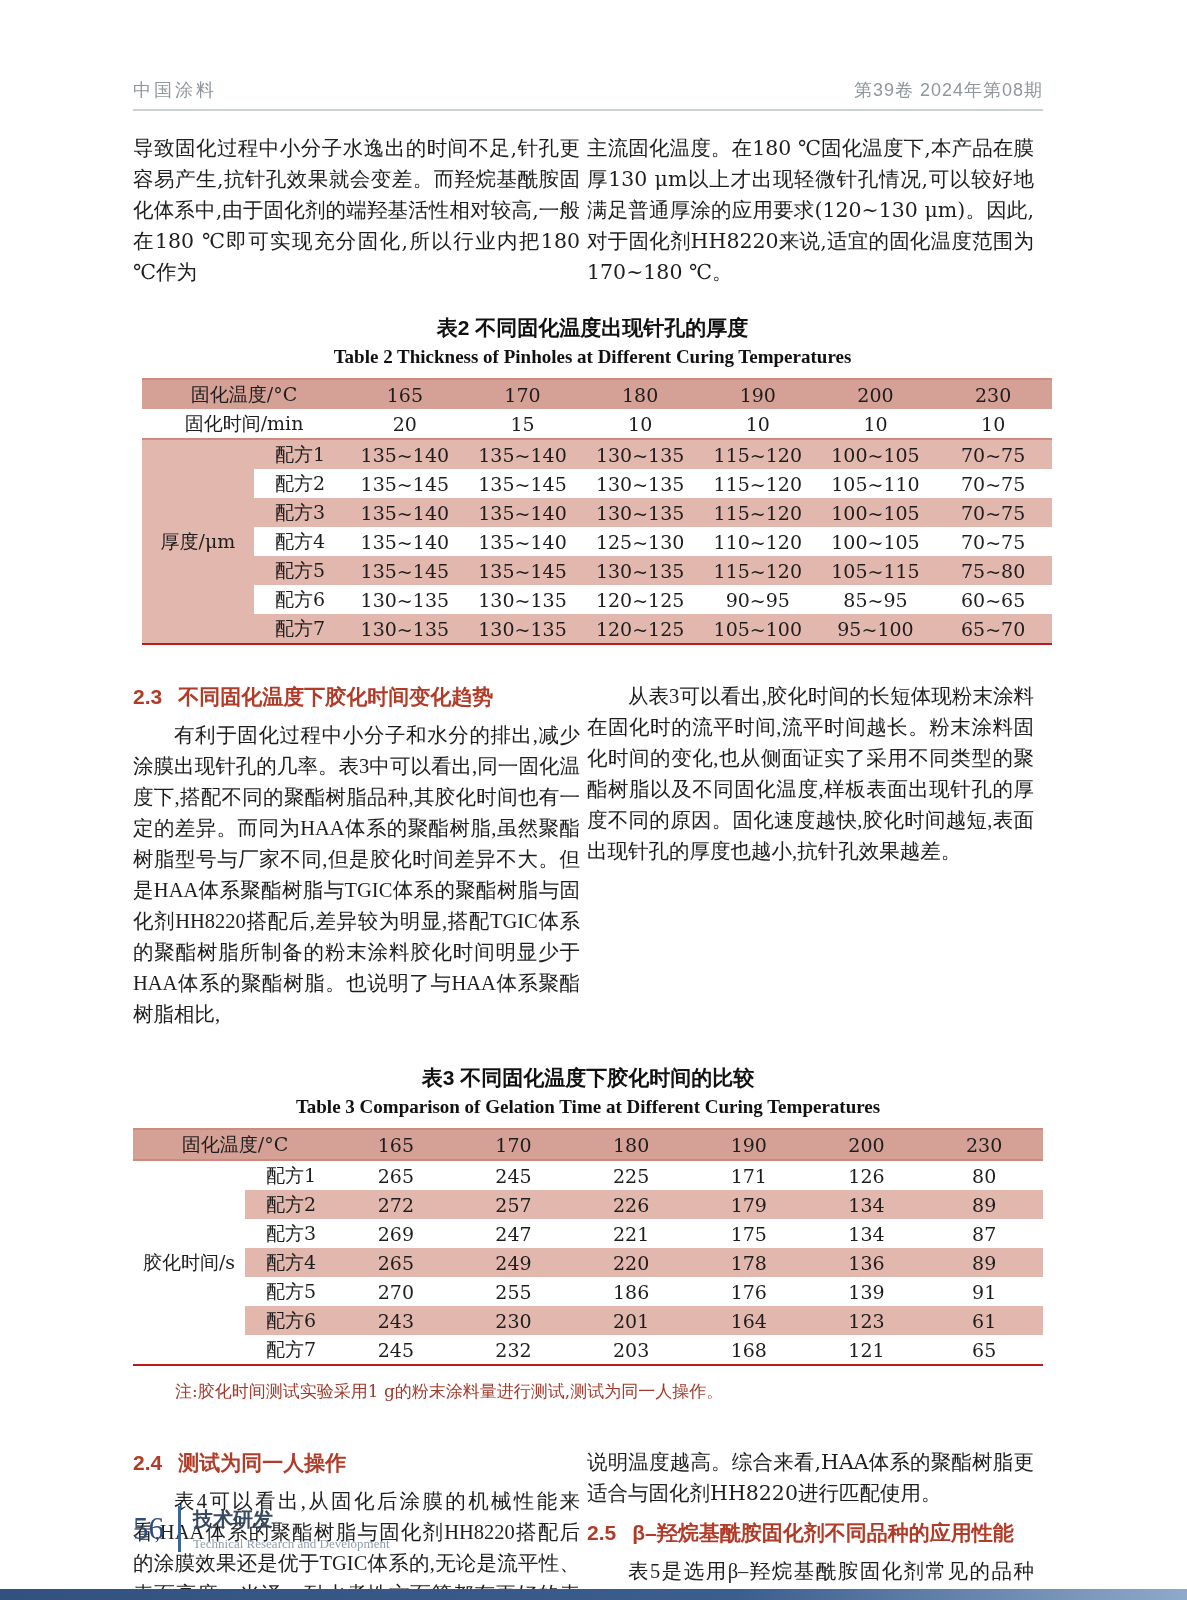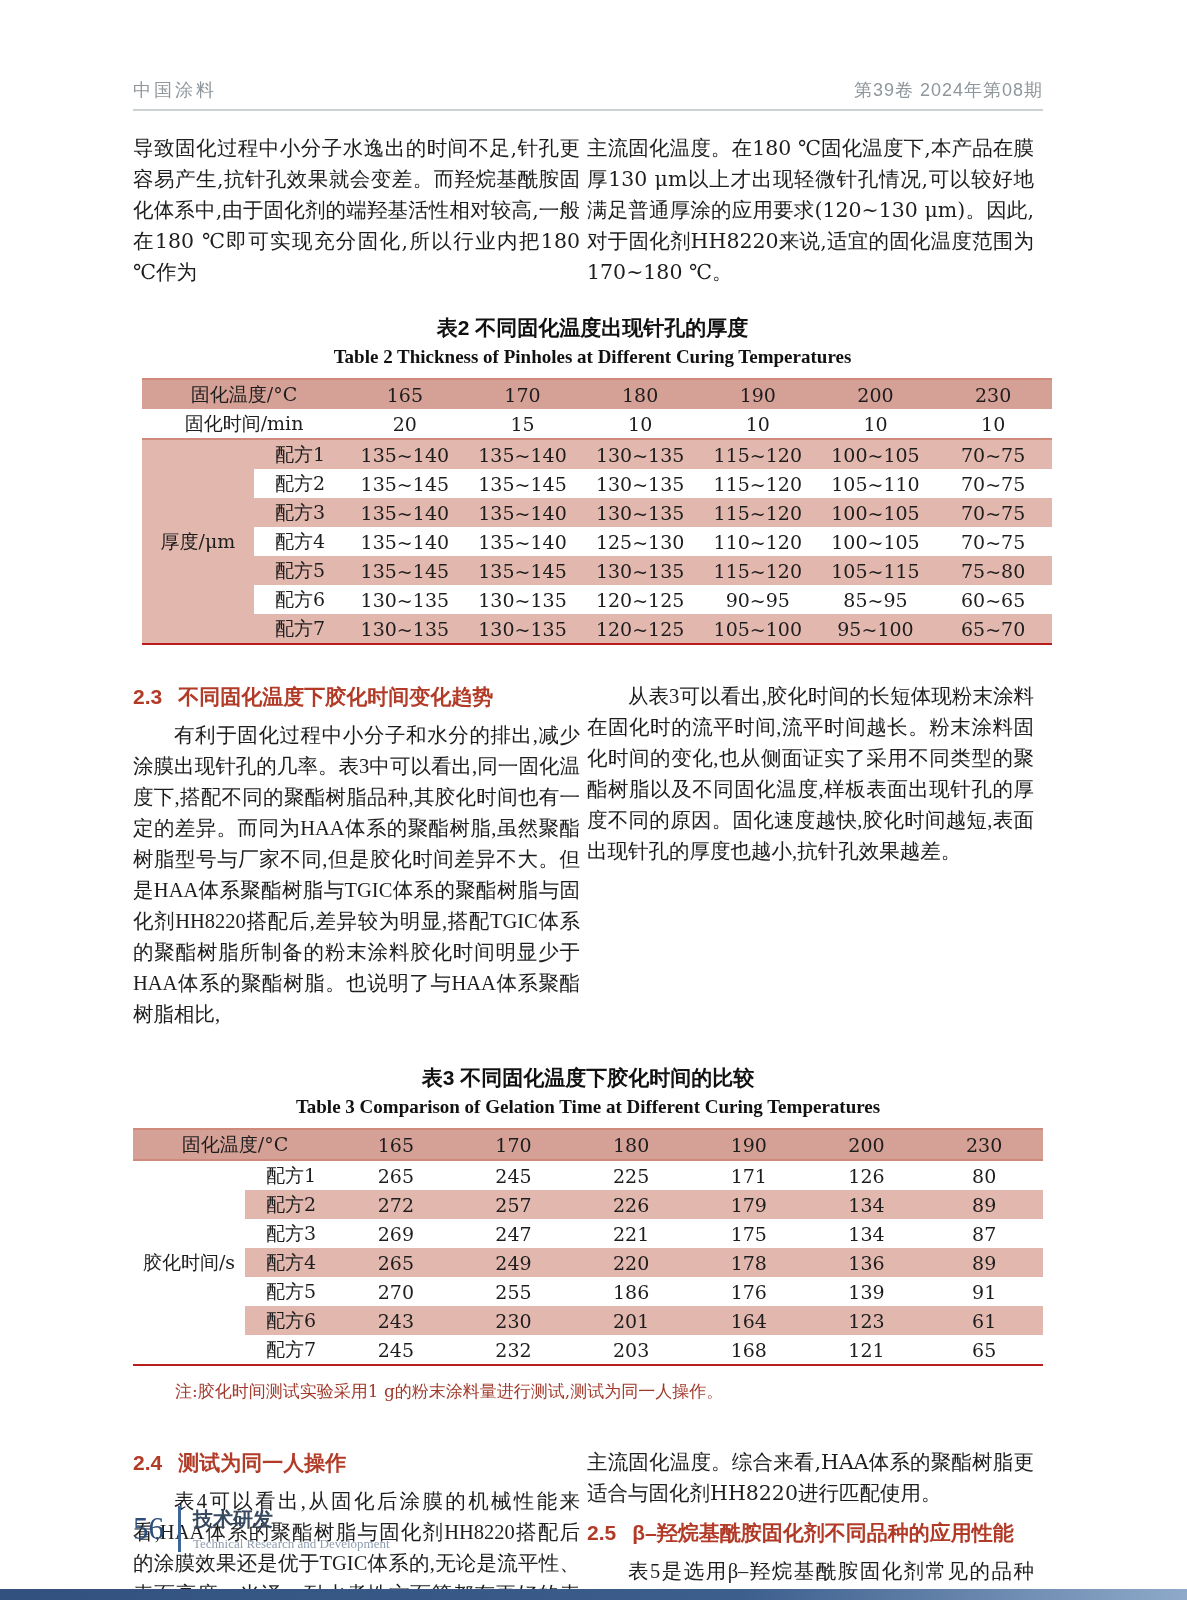--- a/index.html
+++ b/index.html
@@ -292,21 +292,21 @@
     </div>
 
     <div class="twocol sec24">
       <div class="col">
         <div class="sec-h">
           <span class="num">2.4</span><span class="sec-t">测试为同一人操作</span>
         </div>
         <p class="ind">表4可以看出,从固化后涂膜的机械性能来看,HAA体系的聚酯树脂与固化剂HH8220搭配后的涂膜效果还是优于TGIC体系的,无论是流平性、表面亮度、光泽、耐水煮性方面等都有更好的表现。流平性均达到7级,涂膜光泽及表面细腻度也明显优于TGIC体</p>
       </div>
       <div class="col">
-        <p>主流固化温度。综合来看,HAA体系的聚酯树脂更适合与固化剂HH8220进行匹配使用。</p>
+        <p>说明温度越高。综合来看,HAA体系的聚酯树脂更适合与固化剂HH8220进行匹配使用。</p>
         <div class="pgap"></div>
         <div class="sec-h sec25">
           <span class="num">2.5</span><span class="sec-t">β–羟烷基酰胺固化剂不同品种的应用性能</span>
         </div>
         <p class="ind">表5是选用β–羟烷基酰胺固化剂常见的品种HAA,与产品HH8220的应用对比测试配方,采用的是HAA体系聚酯树脂SJ5122,对其涂膜性能进行分析研究。</p>
       </div>
     </div>
 
   </div>
 

